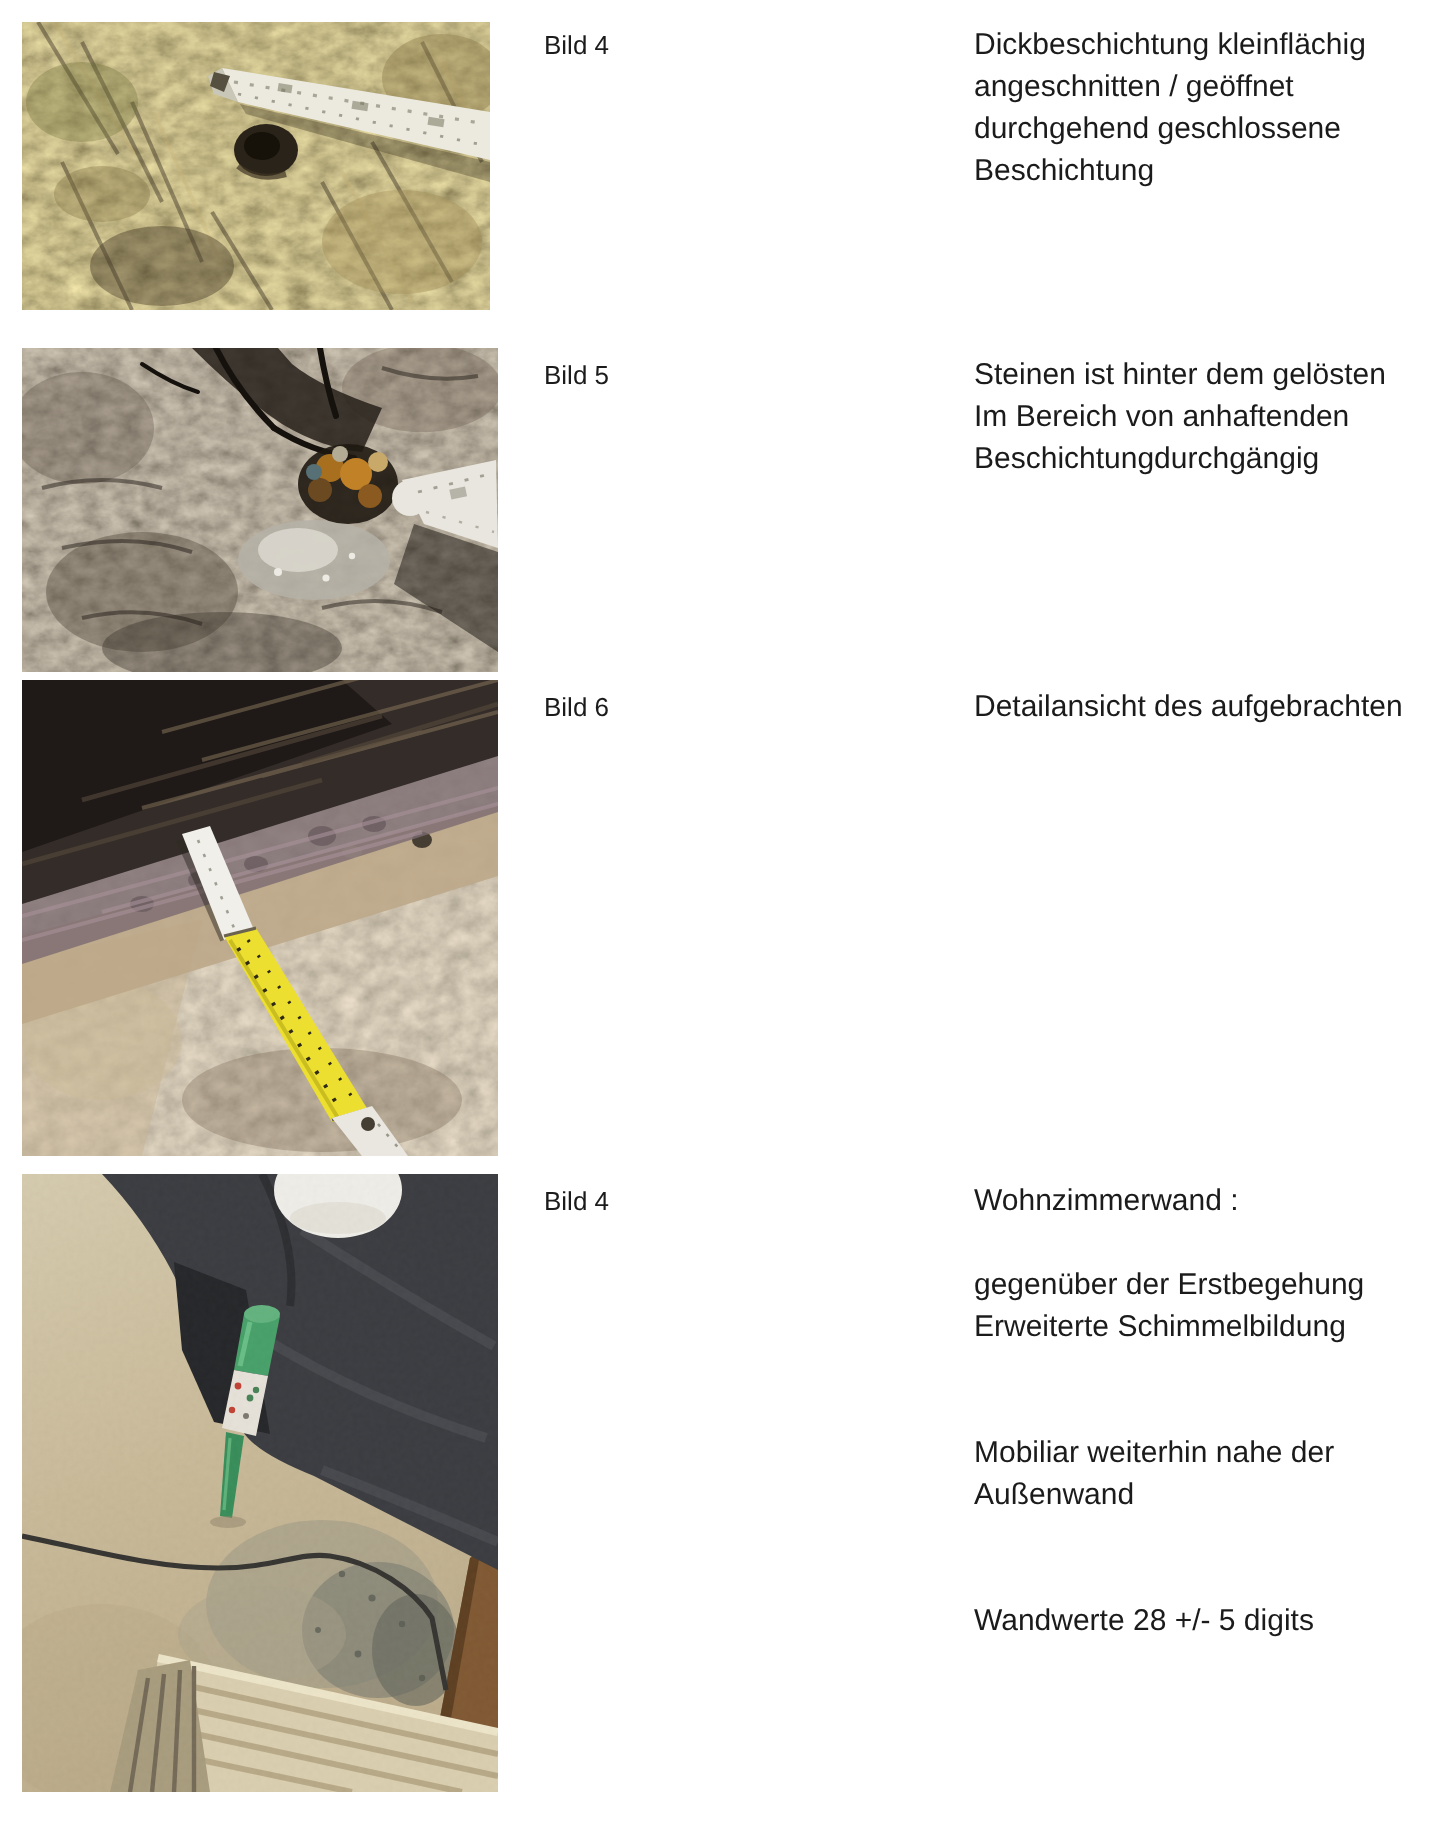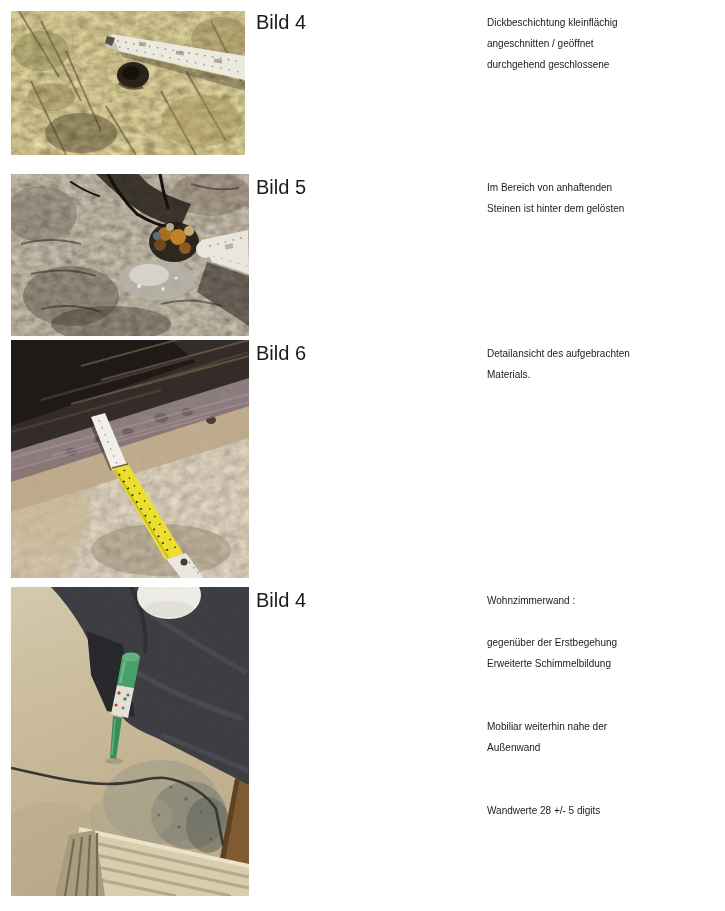--- a/index.html
+++ b/index.html
@@ -2,22 +2,22 @@
 <html><head>
 <meta charset="utf-8">
 <style>
   html,body{margin:0;padding:0;background:#ffffff;}
   .page{
     position:relative;width:725px;height:911px;background:#ffffff;
     font-family:"Liberation Sans",sans-serif;color:#1b1b1b;overflow:hidden;
   }
   figure.photo{position:absolute;left:11px;margin:0;padding:0;line-height:0;}
   figure.photo svg{display:block;}
-  .flabel{position:absolute;left:256px;font-size:20px;line-height:21px;white-space:nowrap;}
-  .fdesc{position:absolute;left:487px;width:236px;font-size:10px;line-height:21px;}
+  .flabel{position:absolute;left:272px;font-size:13px;line-height:21px;white-space:nowrap;}
+  .fdesc{position:absolute;left:487px;width:236px;font-size:15px;line-height:21px;}
   .fdesc .line{min-height:21px;white-space:nowrap;}
 </style>
 </head>
 <body>
 
 <div class="page">
 
   <figure class="photo" style="top:11px" title="bitumen-thick-coating-cut-open-with-folding-ruler">
     <svg width="234" height="144" viewBox="0 0 234 144">
       <defs>
@@ -60,20 +60,21 @@
       <rect x="128" y="31" width="7" height="4" fill="#77745f" opacity="0.55" transform="rotate(9 131 33)"></rect>
       <rect x="165" y="40" width="8" height="4" fill="#77745f" opacity="0.55" transform="rotate(9 169 42)"></rect>
       <rect x="203" y="48" width="8" height="4" fill="#77745f" opacity="0.55" transform="rotate(9 207 50)"></rect>
     </svg>
   </figure>
   <div class="flabel" style="top:12px">Bild 4</div>
   <div class="fdesc" style="top:12px">
       <div class="line">Dickbeschichtung kleinflächig</div>
       <div class="line">angeschnitten / geöffnet</div>
       <div class="line">durchgehend geschlossene</div>
+      <div class="line">Beschichtung</div>
     </div>
 
   <figure class="photo" style="top:174px" title="loose-stone-with-coating-behind-and-folding-ruler">
     <svg width="238" height="162" viewBox="0 0 238 162">
       <defs>
         <filter id="nz2" x="0" y="0" width="100%" height="100%">
           <feTurbulence type="fractalNoise" baseFrequency="0.1 0.14" numOctaves="4" seed="5"></feTurbulence>
           <feColorMatrix type="matrix" values="0.42 0.22 0 0 0.12  0.38 0.2 0 0 0.1  0.32 0.17 0 0 0.07  0 0 0 0 1"></feColorMatrix>
         </filter>
       </defs>
@@ -112,22 +113,23 @@
       <polygon points="196,88 238,102 238,152 186,118" fill="#14100c" opacity="0.5"></polygon>
       <circle cx="194" cy="75" r="9" fill="#e8e6de"></circle>
       <polygon points="190,66 237,56 238,100 201,88" fill="#e8e6de"></polygon>
       <path d="M198,72 L234,63" stroke="#9a978c" stroke-width="1.4" stroke-dasharray="2 6" opacity="0.9" fill="none"></path>
       <path d="M202,82 L236,92" stroke="#9a978c" stroke-width="1.2" stroke-dasharray="1.6 7" opacity="0.7" fill="none"></path>
       <rect x="214" y="70" width="8" height="5" fill="#8c897c" opacity="0.55" transform="rotate(-12 218 72)"></rect>
     </svg>
   </figure>
   <div class="flabel" style="top:177px">Bild 5</div>
   <div class="fdesc" style="top:177px">
+      <div class="line">Steinen ist hinter dem gelösten</div>
       <div class="line">Im Bereich von anhaftenden</div>
-      <div class="line">Steinen ist hinter dem gelösten</div>
+      <div class="line">Beschichtungdurchgängig</div>
     </div>
 
   <figure class="photo" style="top:340px" title="detail-view-applied-material-with-yellow-folding-ruler">
     <svg width="238" height="238" viewBox="0 0 238 238">
       <defs>
         <filter id="nz3" x="0" y="0" width="100%" height="100%">
           <feTurbulence type="fractalNoise" baseFrequency="0.1 0.12" numOctaves="4" seed="9"></feTurbulence>
           <feColorMatrix type="matrix" values="0.38 0.2 0 0 0.33  0.34 0.18 0 0 0.29  0.28 0.15 0 0 0.22  0 0 0 0 1"></feColorMatrix>
         </filter>
       </defs>
@@ -174,21 +176,20 @@
       <line x1="101" y1="128" x2="117" y2="124" stroke="#6b6350" stroke-width="1.6"></line>
       <line x1="155" y1="220" x2="175" y2="214" stroke="#6b6350" stroke-width="1.6"></line>
       <polygon points="155,219 175,213 193,238 170,238" fill="#e9e7df"></polygon>
       <circle cx="173" cy="222" r="3.5" fill="#453e33"></circle>
       <path d="M178,222 L190,236" stroke="#9a978c" stroke-width="1.3" stroke-dasharray="1.6 5" fill="none"></path>
     </svg>
   </figure>
   <div class="flabel" style="top:343px">Bild 6</div>
   <div class="fdesc" style="top:343px">
       <div class="line">Detailansicht des aufgebrachten</div>
-      <div class="line">Materials.</div>
     </div>
 
   <figure class="photo" style="top:587px" title="living-room-wall-mould-sofa-radiator-lint-roller">
     <svg width="238" height="309" viewBox="0 0 238 309">
       <defs>
         <linearGradient id="wall4" x1="0" y1="0" x2="0.3" y2="1">
           <stop offset="0" stop-color="#d6cbac"></stop>
           <stop offset="0.5" stop-color="#c9b996"></stop>
           <stop offset="1" stop-color="#bcab88"></stop>
         </linearGradient>

